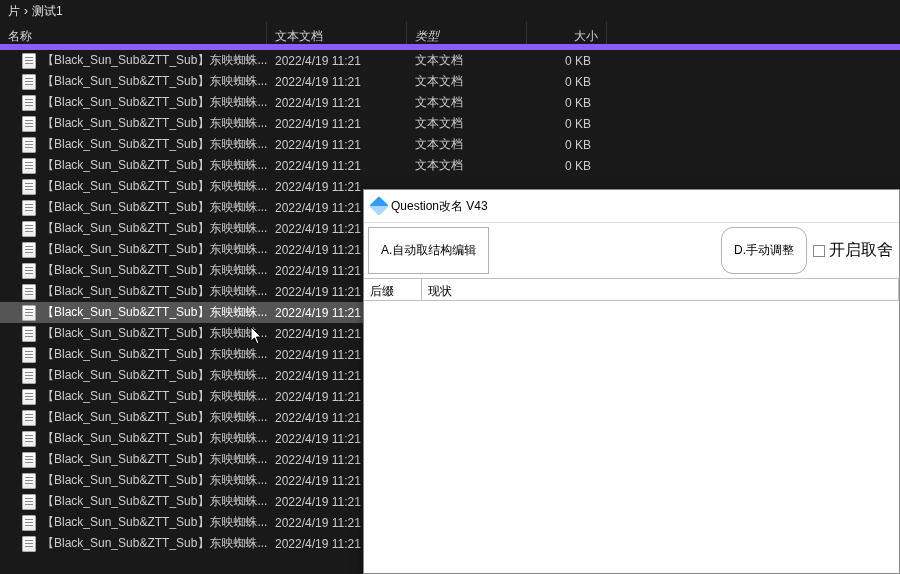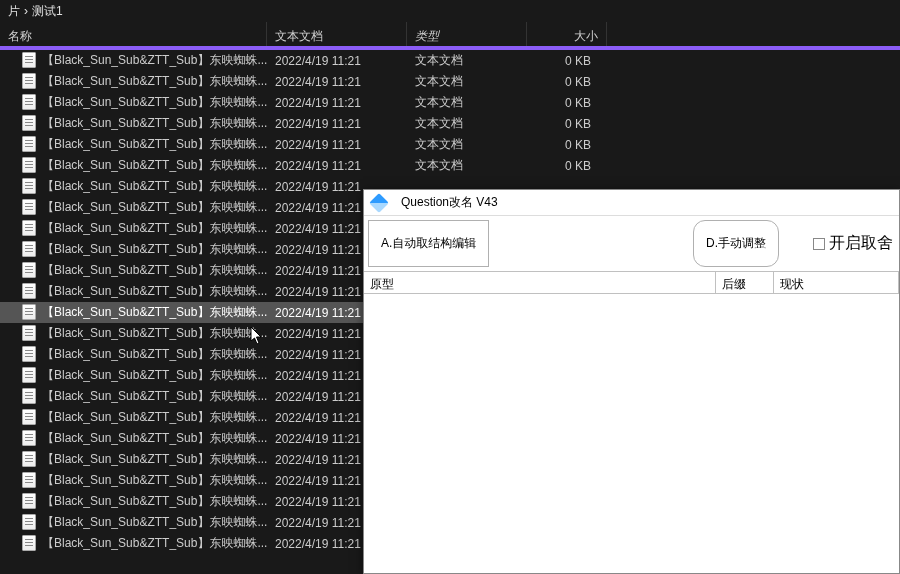--- a/index.html
+++ b/index.html
@@ -18,42 +18,42 @@
   padding: 4px 8px;
   color: #e0e0e0;
   background: #191919;
   display: flex;
   align-items: center;
   gap: 4px;
 }
 .col-headers {
   display: flex;
   background: #191919;
-  border-bottom: 4px solid #8b5cf6;
+  border-bottom: 6px solid #8b5cf6;
   height: 28px;
 }
 .col-headers > div {
   padding: 6px 8px;
   border-right: 1px solid #333;
   color: #d0d0d0;
 }
 .col-name { width: 267px; }
 .col-date { width: 140px; }
 .col-type { width: 120px; font-style: italic; }
 .col-size { width: 80px; text-align: right; padding-right: 16px; }
 .file-list { }
 .file-row {
   display: flex;
   height: 21px;
   align-items: center;
   color: #cccccc;
 }
 .file-row.selected { background: #555555; color: #ffffff; }
 .file-row .cell { padding: 0 8px; overflow: hidden; white-space: nowrap; text-overflow: ellipsis; }
-.file-row .c-name { width: 267px; display: flex; gap: 6px; padding-left: 22px; }
+.file-row .c-name { width: 267px; display: flex; align-items: center; gap: 6px; padding-left: 22px; }
 .file-row .c-date { width: 140px; }
 .file-row .c-type { width: 120px; }
 .file-row .c-size { width: 80px; text-align: right; padding-right: 16px; }
 .file-icon {
   width: 14px; height: 16px;
   flex-shrink: 0;
   display: inline-block;
   border: 1px solid #aaa;
   border-radius: 1px;
   background: linear-gradient(#fff,#eee);
@@ -71,41 +71,40 @@
   left: 363px;
   top: 189px;
   width: 537px;
   height: 385px;
   background: #ffffff;
   border: 1px solid #888;
   box-shadow: 0 2px 10px rgba(0,0,0,0.5);
   color: #000;
 }
 .rw-title {
-  height: 26px;
-  display: flex;
-  align-items: center;
-  gap: 15px;
+  height: 33px;
+  display: flex;
+  align-items: center;
+  gap: 5px;
   padding: 0 8px;
   background: #ffffff;
   border-bottom: 1px solid #ddd;
   font-size: 12px;
 }
 .rw-title-icon {
   width: 14px; height: 14px;
   transform: rotate(45deg);
   background: linear-gradient(135deg,#2e9bff 50%,#a8d8ff 50%);
   border-radius: 2px;
 }
 .rw-toolbar {
   display: flex;
   height: 56px;
   border-bottom: 1px solid #c0c0c0;
   align-items: stretch;
-  gap: 28px;
 }
 .rw-btn {
   border: 1px solid #b0b0b0;
   margin: 4px 0 4px 4px;
   padding: 0 12px;
   display: flex;
   align-items: center;
   justify-content: center;
   font-size: 12px;
   color: #000;
@@ -352,21 +351,20 @@
   <div class="rw-toolbar">
     <div class="rw-btn">A.自动取结构编辑</div>
     <div class="rw-toolbar-gap"></div>
     <div class="rw-btn small">D.手动调整</div>
     <div class="rw-check">
       <span class="rw-checkbox"></span>
       <span>开启取舍</span>
     </div>
   </div>
   <div class="rw-table-head">
-    <div class="rw-col-proto">原型</div>
     <div class="rw-col-suffix">后缀</div>
     <div class="rw-col-status">现状</div>
   </div>
 </div>
 
 <div class="cursor">
   <svg viewBox="0 0 14 20">
       <path d="M1 1 L1 15 L4.5 12 L7 18 L9 17 L6.5 11 L11 11 Z" fill="#fff" stroke="#000" stroke-width="1"></path>
     </svg>
 </div>

